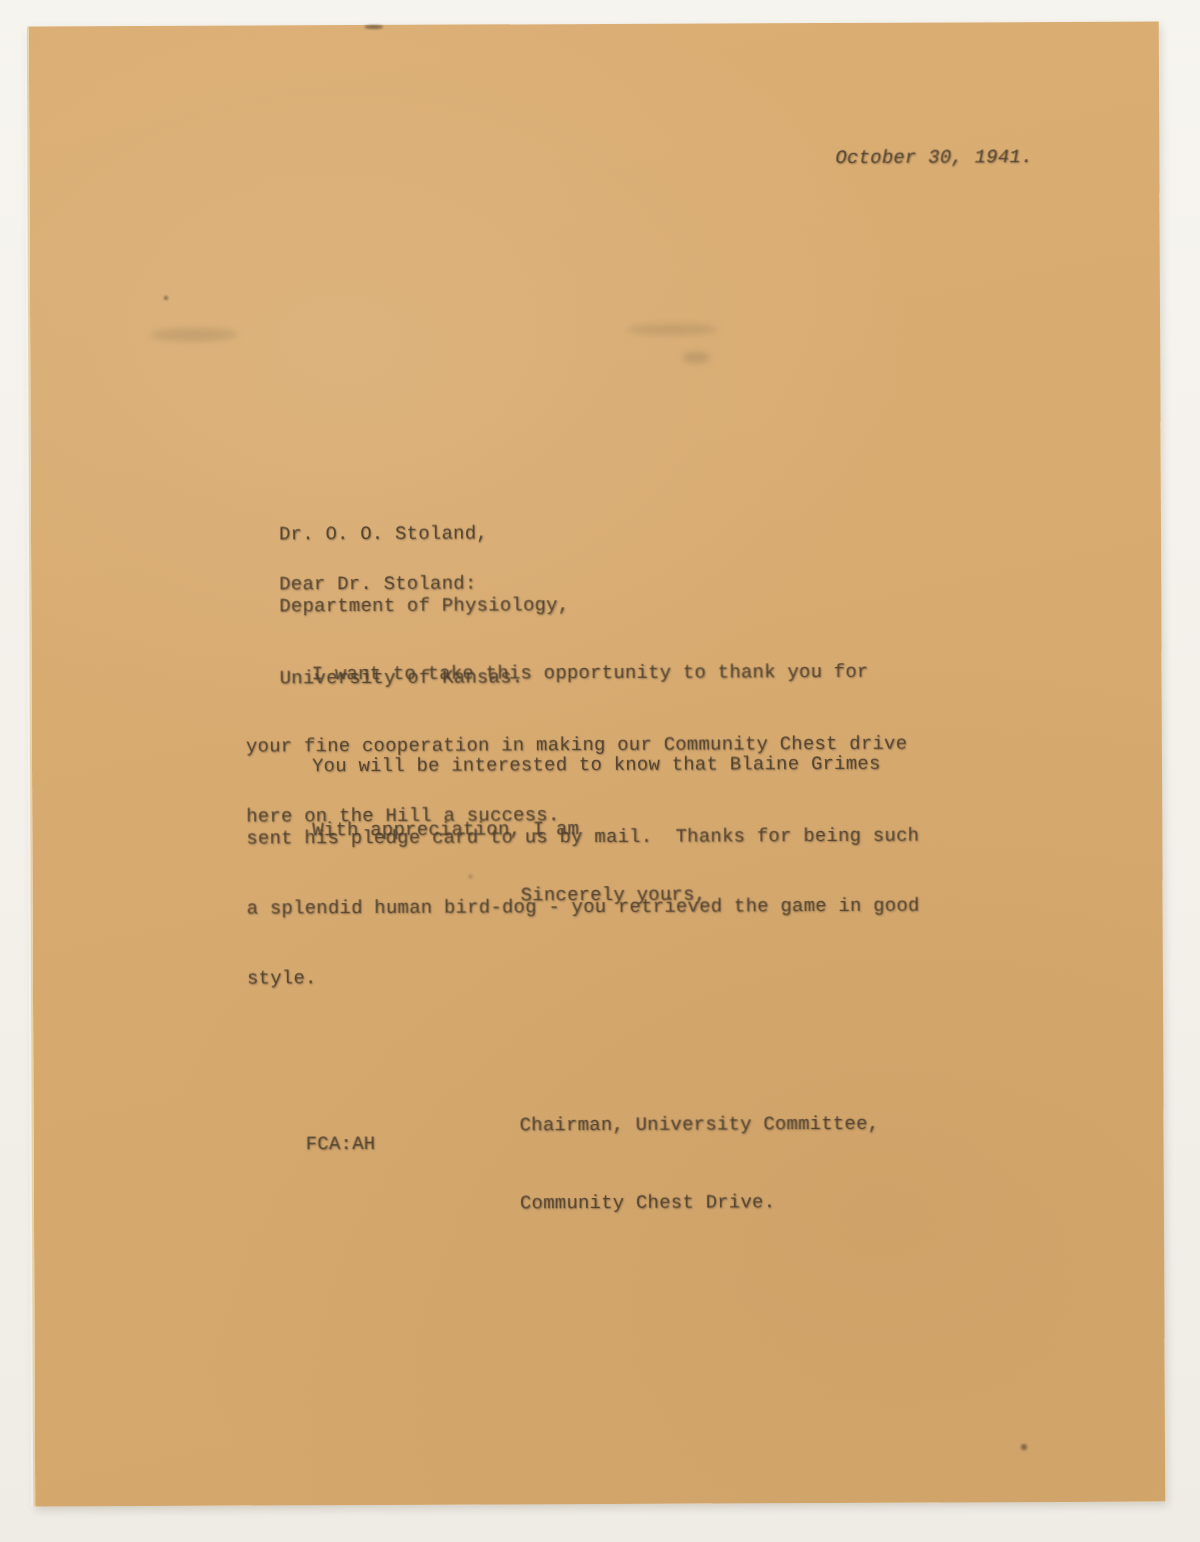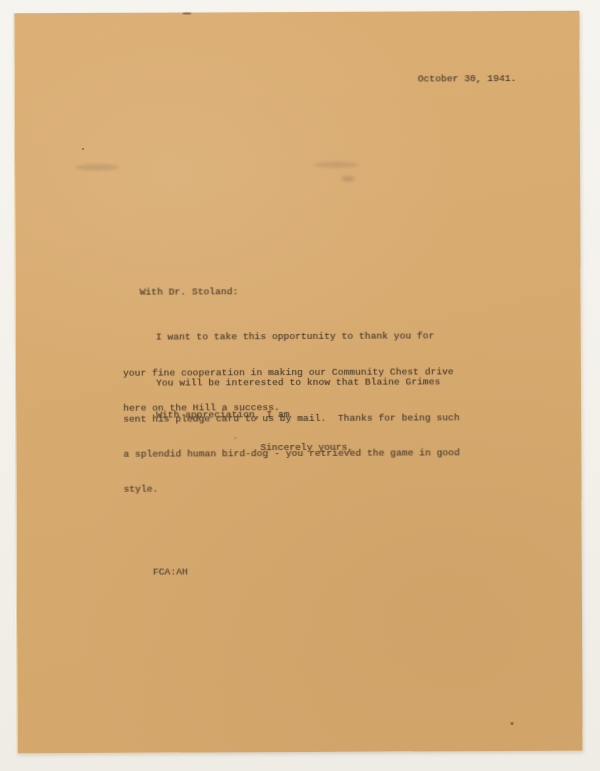--- a/index.html
+++ b/index.html
@@ -33,21 +33,21 @@
     position: absolute;
     color: rgba(78, 63, 45, 0.93);
     font-size: 9.5px;
     line-height: 11.7px;
     letter-spacing: 0.1px;
     white-space: pre;
     text-shadow: 0.4px 0.4px 0.8px rgba(84, 67, 49, 0.55);
     filter: blur(0.3px);
   }
 
-  .date-line       { left: 403px; top: 62px;  }
+  .date-line       { left: 403px; top: 62px; font-style: italic;  }
   .recipient-block { left: 124px; top: 225px; line-height: 12px; }
   .salutation-line { left: 124px; top: 274px; }
   .para-1          { left: 107px; top: 296px; }
   .para-2          { left: 107px; top: 342px; }
   .para .indent    { display: inline-block; width: 33px; }
   .closing-line    { left: 140px; top: 397px; }
   .valediction-line{ left: 244px; top: 430px; text-align: right; }
   .signature-block { left: 243px; top: 518px; line-height: 13px; }
   .initials-line   { left: 136px; top: 554px; }
 
@@ -73,40 +73,49 @@
   .speck-mid    { left: 218px; top: 425px; width: 2px; height: 2px; opacity: 0.5; }
 </style>
 </head>
 <body>
 
 <div class="scan-frame">
   <div class="paper">
 
     <div class="typed date-line">October 30, 1941.</div>
 
+    <div class="typed recipient-block">
+      <div>Dr. O. O. Stoland,</div>
+      <div>Department of Physiology,</div>
+      <div>University of Kansas.</div>
+    </div>
 
-    <div class="typed salutation-line">With Dr. Stoland:</div>
+    <div class="typed salutation-line">Dear Dr. Stoland:</div>
 
     <div class="typed para para-1">
       <div><span class="indent"></span><span>I want to take this opportunity to thank you for</span></div>
       <div>your fine cooperation in making our Community Chest drive</div>
       <div>here on the Hill a success.</div>
     </div>
 
     <div class="typed para para-2">
       <div><span class="indent"></span><span>You will be interested to know that Blaine Grimes</span></div>
       <div>sent his pledge card to us by mail.  Thanks for being such</div>
       <div>a splendid human bird-dog - you retrieved the game in good</div>
       <div>style.</div>
     </div>
 
     <div class="typed closing-line">With appreciation, I am</div>
 
     <div class="typed valediction-line">Sincerely yours,</div>
 
+    <div class="typed signature-block">
+      <div>Chairman, University Committee,</div>
+      <div>Community Chest Drive.</div>
+    </div>
 
     <div class="typed initials-line">FCA:AH</div>
 
     <div class="smudge smudge-a"></div>
     <div class="smudge smudge-b"></div>
     <div class="smudge smudge-c"></div>
     <div class="speck speck-top"></div>
     <div class="speck speck-left"></div>
     <div class="speck speck-bottom"></div>
     <div class="speck speck-mid"></div>

